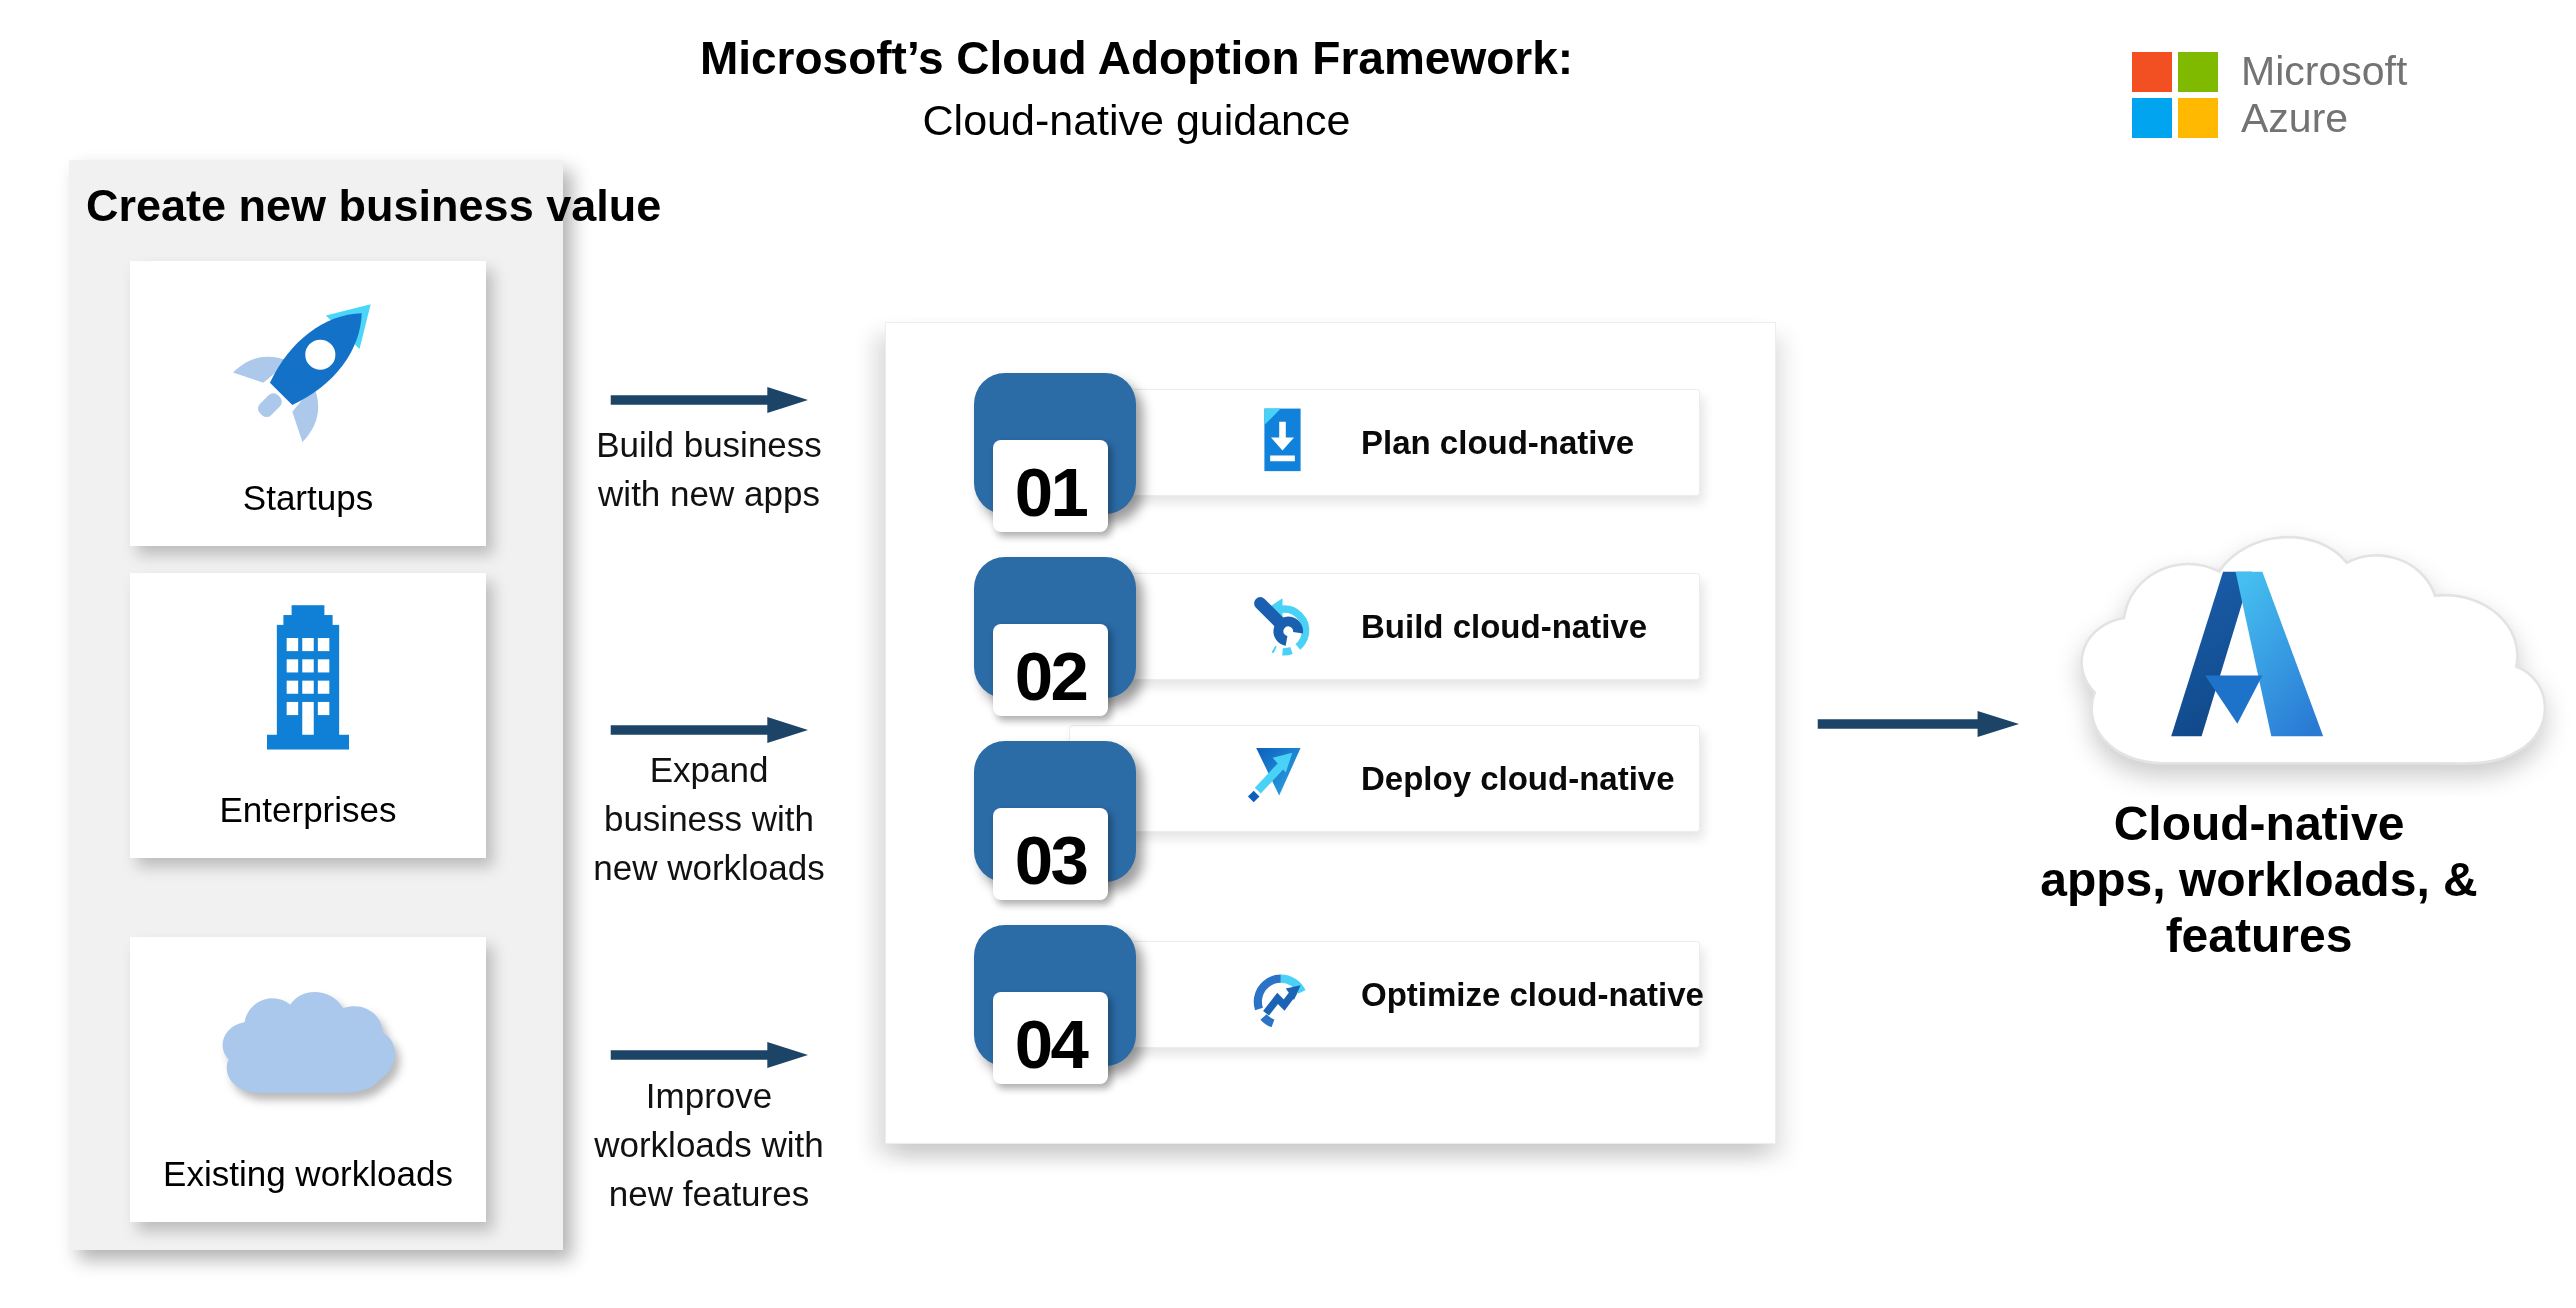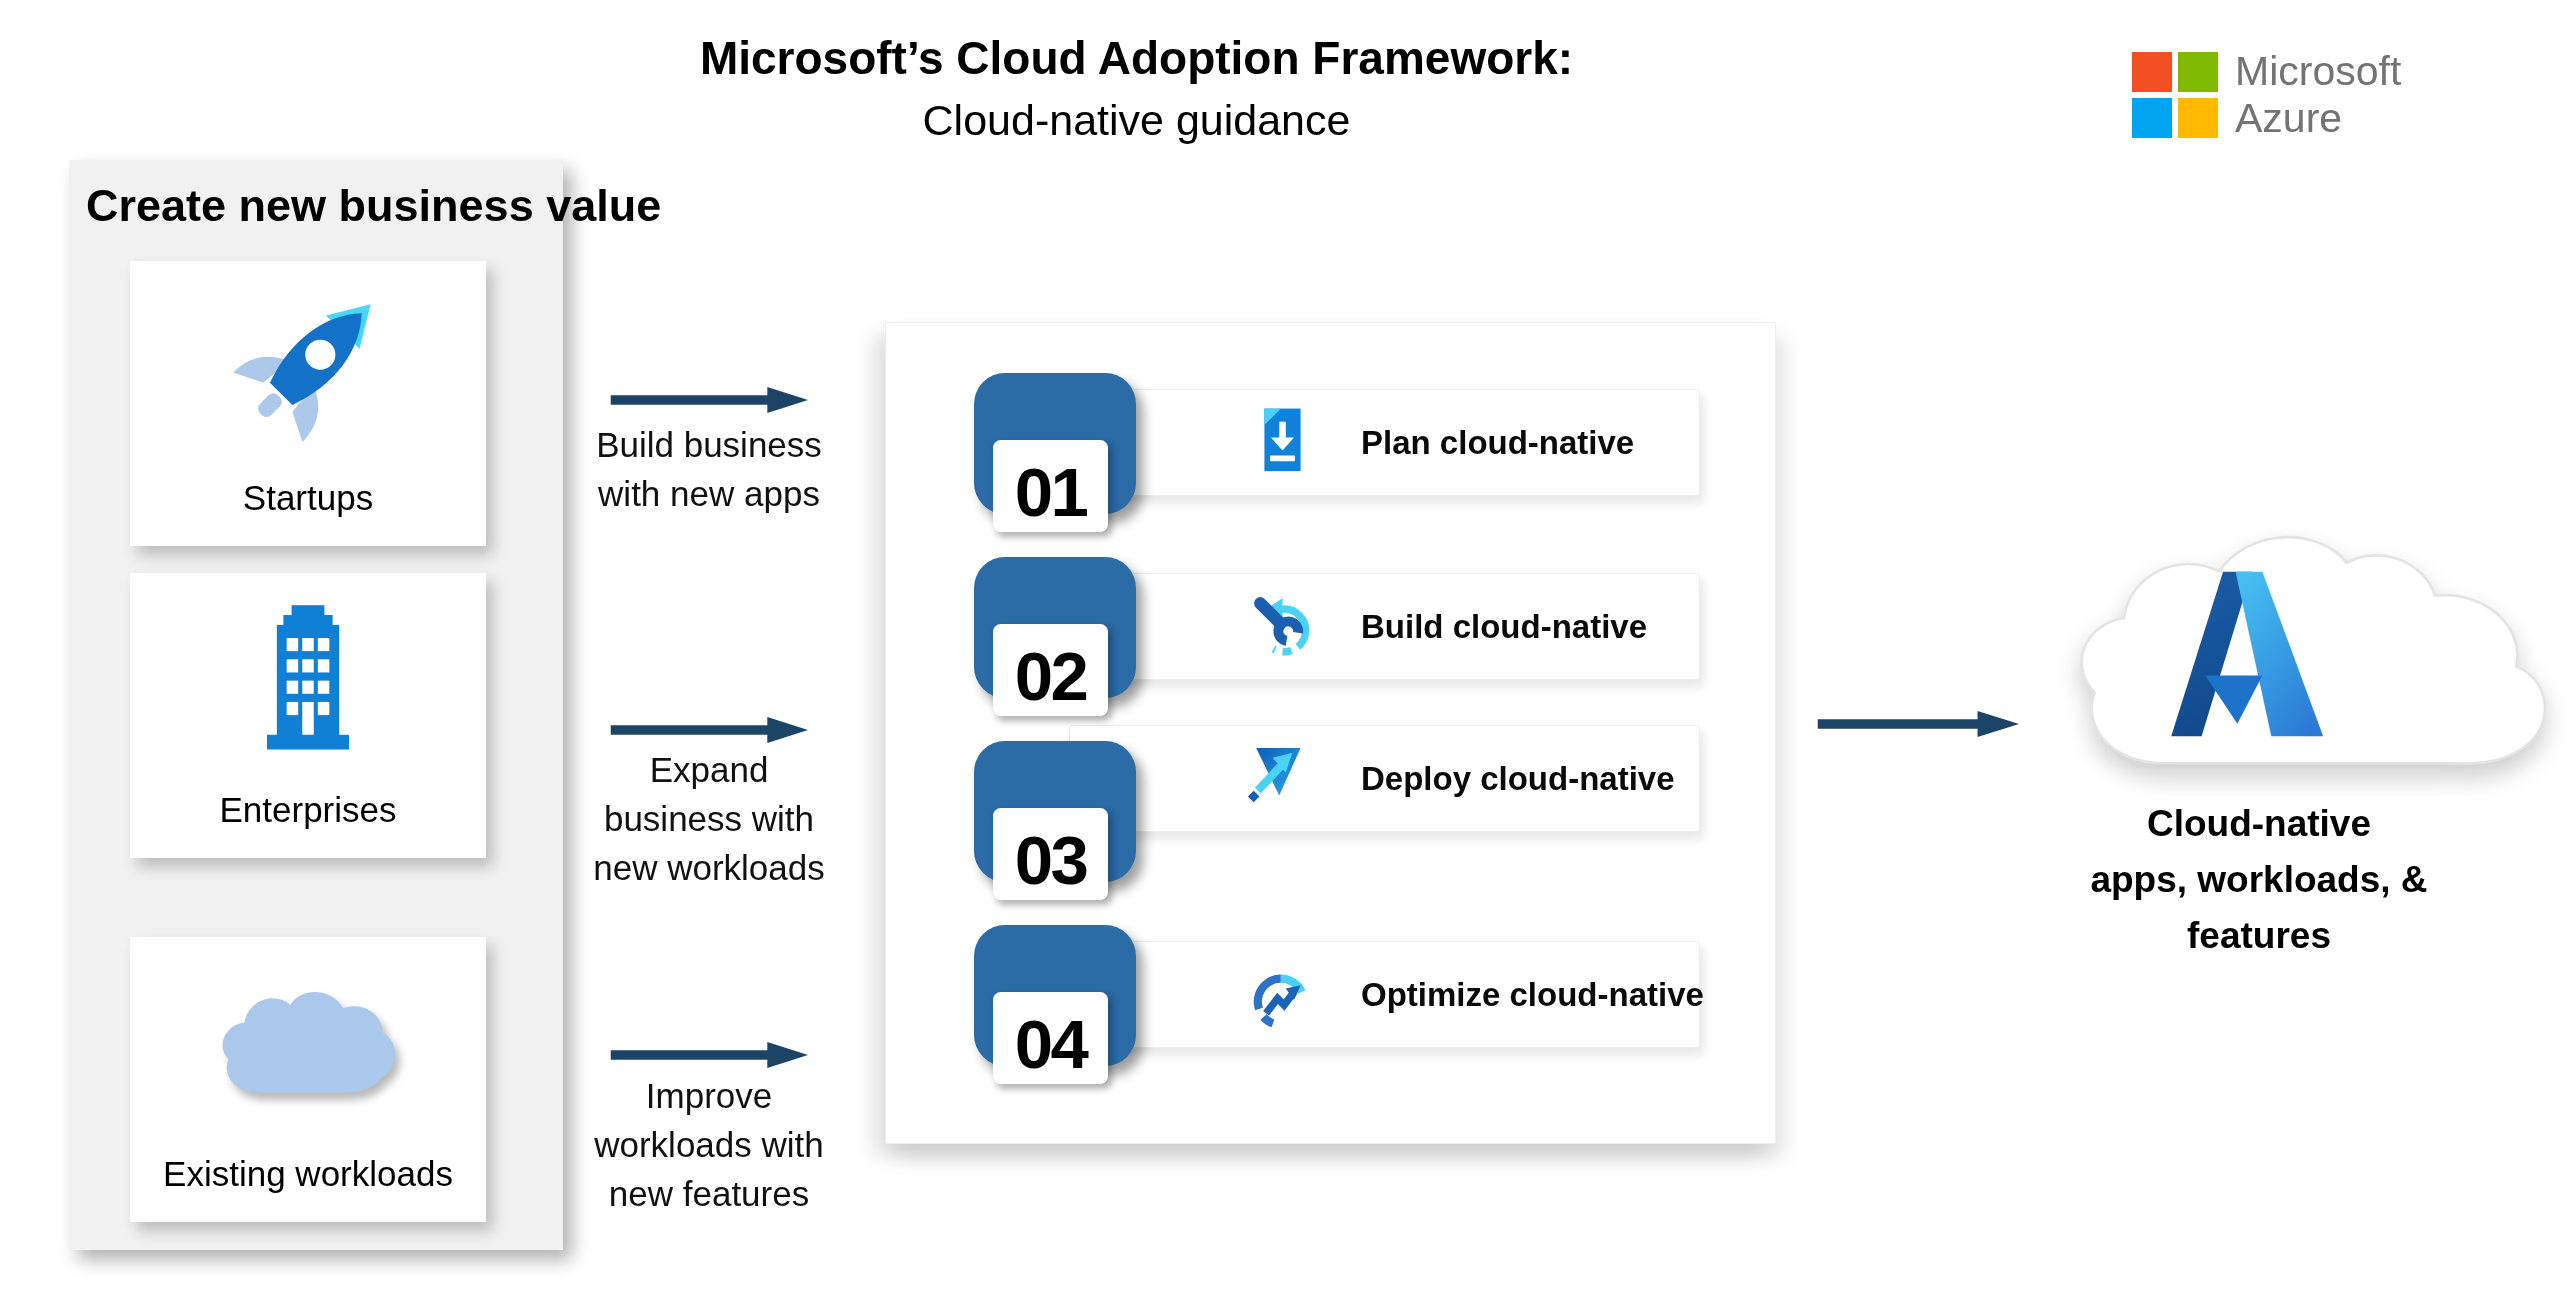--- a/index.html
+++ b/index.html
@@ -5,21 +5,21 @@
   html,body{margin:0;padding:0;background:#fff;}
   .page{position:relative;width:2576px;height:1309px;background:#fff;overflow:hidden;
         font-family:"Liberation Sans",sans-serif;color:#000;}
 
   
   .title{position:absolute;left:618px;top:29px;width:1037px;text-align:center;}
   .title-l1{font-size:46px;font-weight:700;line-height:59px;}
   .title-l2{font-size:43px;font-weight:400;line-height:55px;margin-top:5.2px;}
 
   
-  .brand{position:absolute;left:2132px;top:48px;display:flex;align-items:center;gap:17px;}
+  .brand{position:absolute;left:2132px;top:48px;display:flex;align-items:center;gap:23px;}
   .ms-squares{display:grid;grid-template-columns:40px 40px;grid-template-rows:40px 40px;gap:6px;}
   .ms-squares div{width:40px;height:40px;}
   .sq-red{background:#F25022;} .sq-green{background:#7FBA00;}
   .sq-blue{background:#00A4EF;} .sq-yellow{background:#FFB900;}
   .brand-name{font-size:41px;line-height:47px;color:#737373;font-weight:500;}
 
   
   .panel{position:absolute;left:69px;top:160px;width:494px;height:1090px;background:#F1F1F2;
          box-shadow:8.6px 10.4px 17.3px rgba(0,0,0,.30);}
   .panel-header{position:absolute;left:86px;top:180px;font-size:45px;font-weight:700;}
@@ -53,21 +53,21 @@
         box-shadow:7px 8.6px 12px rgba(0,0,0,.38);}
   .tl-1{top:373px;} .tl-2{top:557px;} .tl-3{top:741px;} .tl-4{top:925px;}
   .tile-inner{position:absolute;left:19px;top:23px;width:115px;height:92px;background:#fff;border-radius:8px;
               box-shadow:3.5px 4.3px 7px rgba(0,0,0,.30);display:flex;align-items:flex-end;justify-content:center;margin-top:44px;}
   .tile-num{font-size:69px;font-weight:800;letter-spacing:-2.6px;color:#000;}
 
   
   .right-arrow{position:absolute;left:1816px;top:710px;width:203px;height:28px;}
   .cloud-wrap{position:absolute;left:2034px;top:511px;width:536px;height:285px;}
   .caption{position:absolute;left:2004px;top:796px;width:510px;text-align:center;
-           font-size:37px;font-weight:700;line-height:56px;}
+           font-size:48px;font-weight:700;line-height:56px;}
   .caption span{display:block;}
 </style>
 </head>
 <body>
 
 <div class="page">
 
   <div class="title">
     <div class="title-l1">Microsoft’s Cloud Adoption Framework:</div>
     <div class="title-l2">Cloud-native guidance</div>

